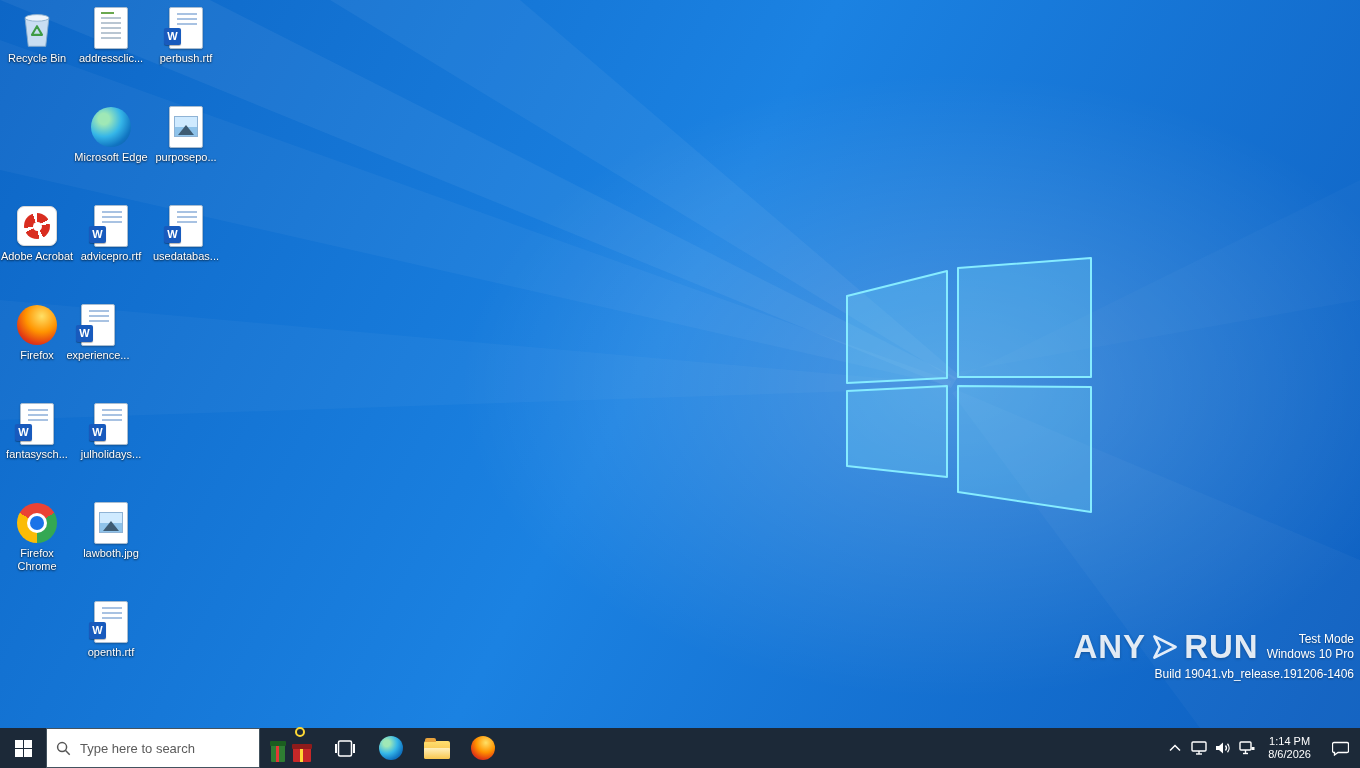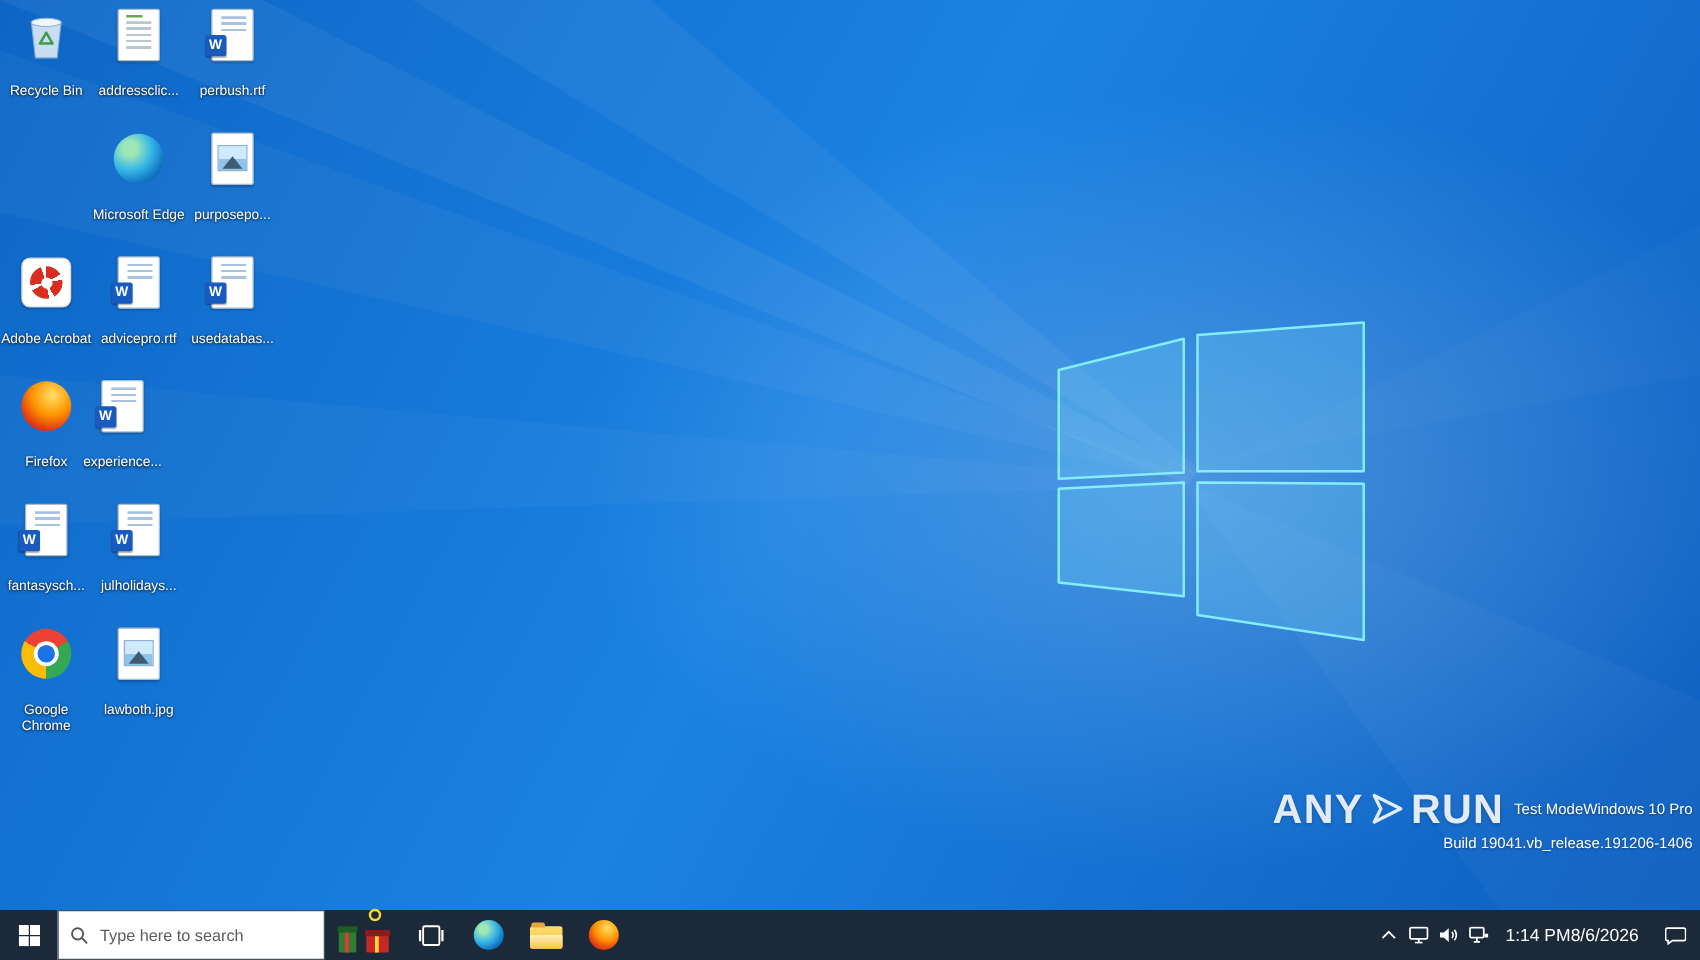--- a/index.html
+++ b/index.html
@@ -9,21 +9,21 @@
   
   .desktop{position:absolute;left:0;top:0;right:0;bottom:40px;
     background:
       radial-gradient(ellipse 820px 520px at 70% 53%, rgba(255,255,255,.22), rgba(255,255,255,0) 60%),
       linear-gradient(118deg,#0d66c6 0%,#1b82e2 48%,#0e5fc0 100%);
     overflow:hidden;}
   .wallpaper-svg{position:absolute;inset:0;pointer-events:none;}
 
   
   .icon-cell{position:absolute;width:74px;height:96px;display:flex;flex-direction:column;
-             align-items:center;gap:15px;cursor:default;}
+             align-items:center;gap:0;cursor:default;}
   .glyph{width:48px;height:48px;display:flex;align-items:center;justify-content:center;position:relative;flex:none;}
   .icon-label{color:#fff;font-size:11px;line-height:13px;text-align:center;max-width:74px;
               text-shadow:0 1px 2px rgba(0,0,0,.65), 0 0 2px rgba(0,0,0,.45);word-wrap:break-word;}
 
   
   .g-word{width:32px;height:40px;background:#fff;border:1px solid #a9bdd1;border-radius:2px;
           position:relative;box-shadow:0 1px 2px rgba(0,0,0,.25);}
   .g-word::before{content:"";position:absolute;top:5px;left:7px;right:5px;height:14px;
           background:repeating-linear-gradient(to bottom,#a8c2e2 0 2px,transparent 2px 5px);}
   .g-word::after{content:"W";position:absolute;left:-6px;bottom:3px;width:17px;height:17px;
@@ -80,21 +80,21 @@
           background:conic-gradient(from -60deg,#ea4335 0 120deg,#34a853 120deg 240deg,#fbbc05 240deg 360deg);}
   .g-chrome::before{content:"";position:absolute;inset:10px;border-radius:50%;background:#fff;}
   .g-chrome::after{content:"";position:absolute;inset:13px;border-radius:50%;background:#1a73e8;}
 
   
   .wm{position:absolute;right:6px;bottom:46px;display:flex;flex-direction:column;align-items:flex-end;
       gap:1px;color:#fff;z-index:3;}
   .wm-top{display:flex;align-items:center;gap:8px;}
   .wm-logo{display:flex;align-items:center;gap:4px;font-weight:bold;font-size:33px;letter-spacing:1px;
       color:rgba(255,255,255,.88);text-shadow:0 1px 3px rgba(0,0,0,.25);}
-  .wm-stack{display:flex;flex-direction:row;align-items:flex-end;font-size:12px;line-height:15px;
+  .wm-stack{display:flex;flex-direction:column;align-items:flex-end;font-size:12px;line-height:15px;
       text-shadow:0 1px 2px rgba(0,0,0,.4);}
   .wm-build{font-size:12px;line-height:15px;text-shadow:0 1px 2px rgba(0,0,0,.4);}
 
   
   .taskbar{position:absolute;left:0;right:0;bottom:0;height:40px;background:#1c2938;display:flex;
       align-items:stretch;z-index:10;}
   .tb-btn{width:46px;display:flex;align-items:center;justify-content:center;flex:none;}
   .search-box{width:194px;background:#fff;border:1px solid #44535f;display:flex;align-items:center;
       gap:7px;padding:0 9px;flex:none;}
   .search-box input{border:none;outline:none;background:transparent;font-size:13px;color:#333;
@@ -112,22 +112,22 @@
 
   .folder{position:relative;width:26px;height:18px;background:linear-gradient(#ffdf70,#f6b73c);
       border-radius:2px;margin-top:3px;}
   .folder::before{content:"";position:absolute;top:-3px;left:1px;width:11px;height:4px;
       background:#e8a33d;border-radius:2px 2px 0 0;}
   .folder::after{content:"";position:absolute;left:0;right:0;bottom:0;height:11px;
       background:linear-gradient(#fff0bd,#f8c64d);border-radius:1px 1px 2px 2px;}
 
   .tray{margin-left:auto;display:flex;align-items:center;}
   .tray-btn{width:24px;height:40px;display:flex;align-items:center;justify-content:center;flex:none;}
-  .clock{color:#fff;font-size:14px;line-height:13px;text-align:center;padding:0 9px;display:flex;
-      flex-direction:row;justify-content:center;}
+  .clock{color:#fff;font-size:11px;line-height:13px;text-align:center;padding:0 9px;display:flex;
+      flex-direction:column;justify-content:center;}
   .action-center{width:40px;}
 </style>
 </head>
 <body>
 
 <div class="desktop">
 
   <svg class="wallpaper-svg" viewBox="0 0 1360 728" preserveAspectRatio="none">
     <polygon points="0,0 210,0 957,378 951,388" fill="#ffffff" opacity="0.055"></polygon>
     <polygon points="330,0 520,0 959,375 955,380" fill="#ffffff" opacity="0.05"></polygon>
@@ -174,21 +174,21 @@
     <div class="glyph">
         <div class="g-word"></div>
       </div>
     <div class="icon-label">fantasysch...</div>
   </div>
 
   <div class="icon-cell" style="left:0px;top:499px">
     <div class="glyph">
         <div class="g-chrome"></div>
       </div>
-    <div class="icon-label">Google Chrome</div>
+    <div class="icon-label">Firefox Chrome</div>
   </div>
 
 
   <div class="icon-cell" style="left:74px;top:4px">
     <div class="glyph">
         <div class="g-textdoc"></div>
       </div>
     <div class="icon-label">addressclic...</div>
   </div>
 
@@ -220,20 +220,26 @@
     <div class="icon-label">julholidays...</div>
   </div>
 
   <div class="icon-cell" style="left:74px;top:499px">
     <div class="glyph">
         <div class="g-image"></div>
       </div>
     <div class="icon-label">lawboth.jpg</div>
   </div>
 
+  <div class="icon-cell" style="left:74px;top:598px">
+    <div class="glyph">
+        <div class="g-word"></div>
+      </div>
+    <div class="icon-label">openth.rtf</div>
+  </div>
 
   <div class="icon-cell" style="left:149px;top:4px">
     <div class="glyph">
         <div class="g-word"></div>
       </div>
     <div class="icon-label">perbush.rtf</div>
   </div>
 
   <div class="icon-cell" style="left:149px;top:103px">
     <div class="glyph">

